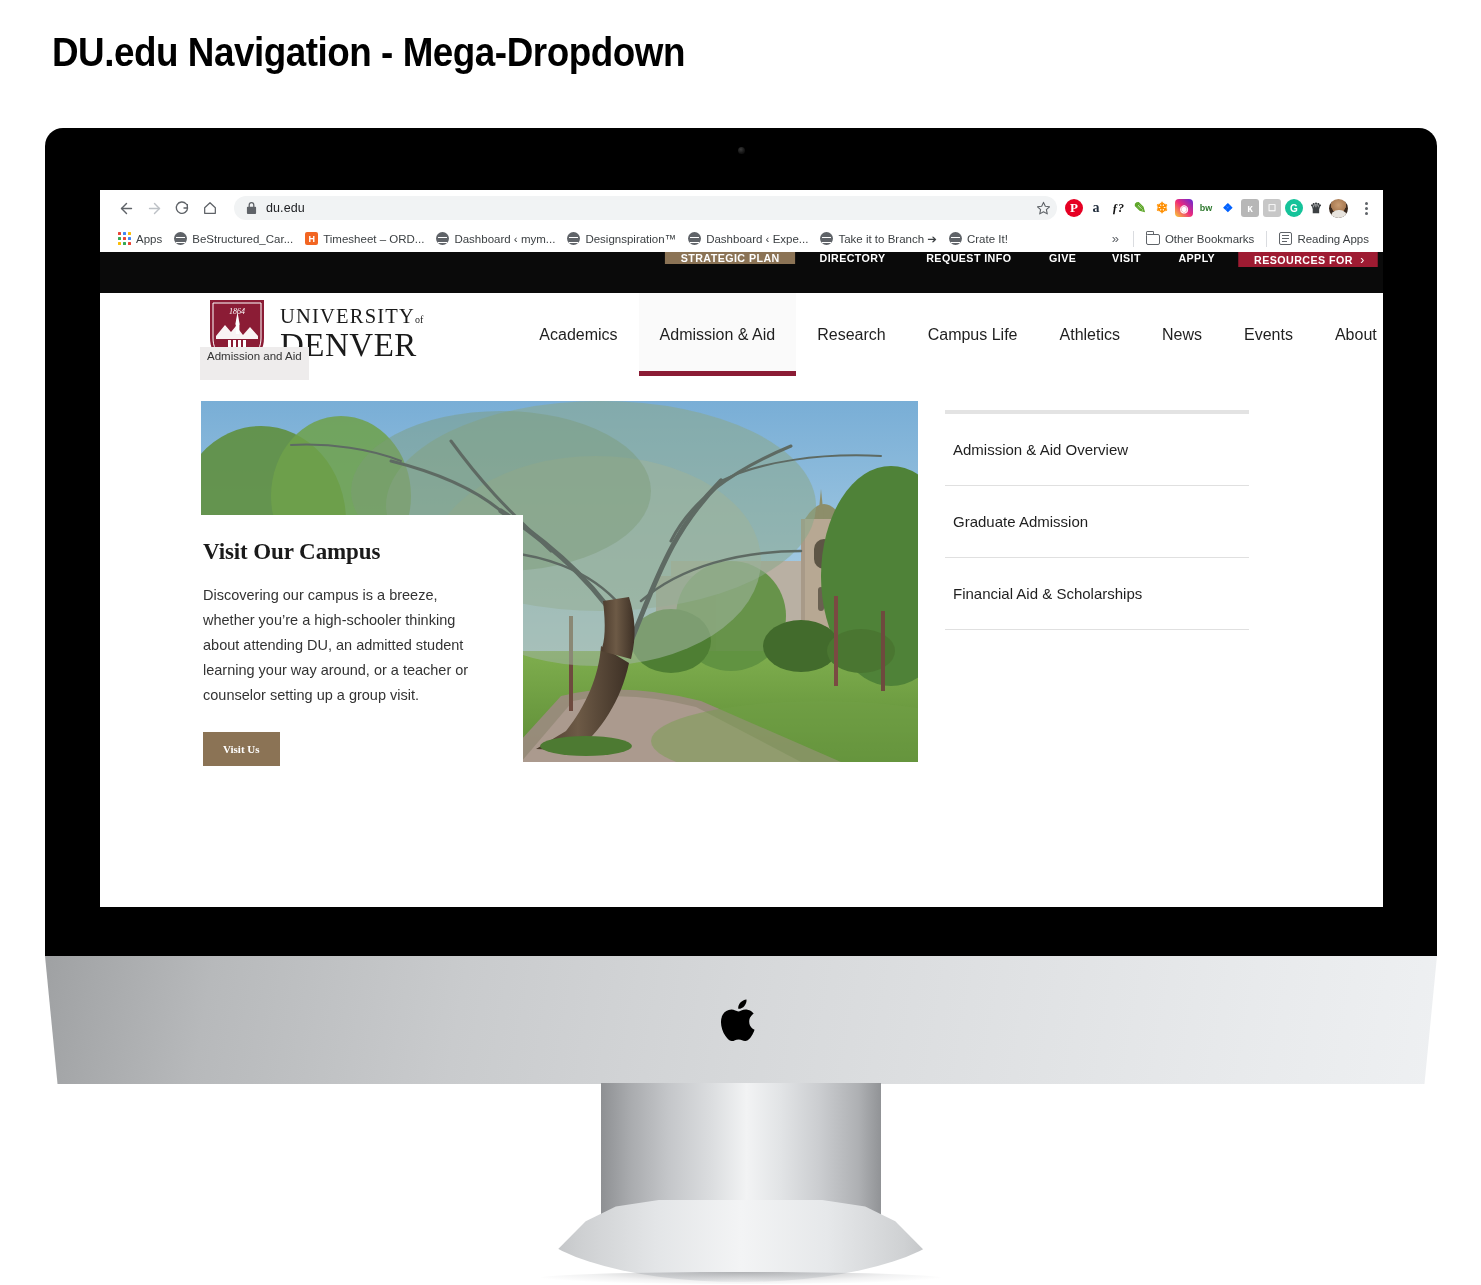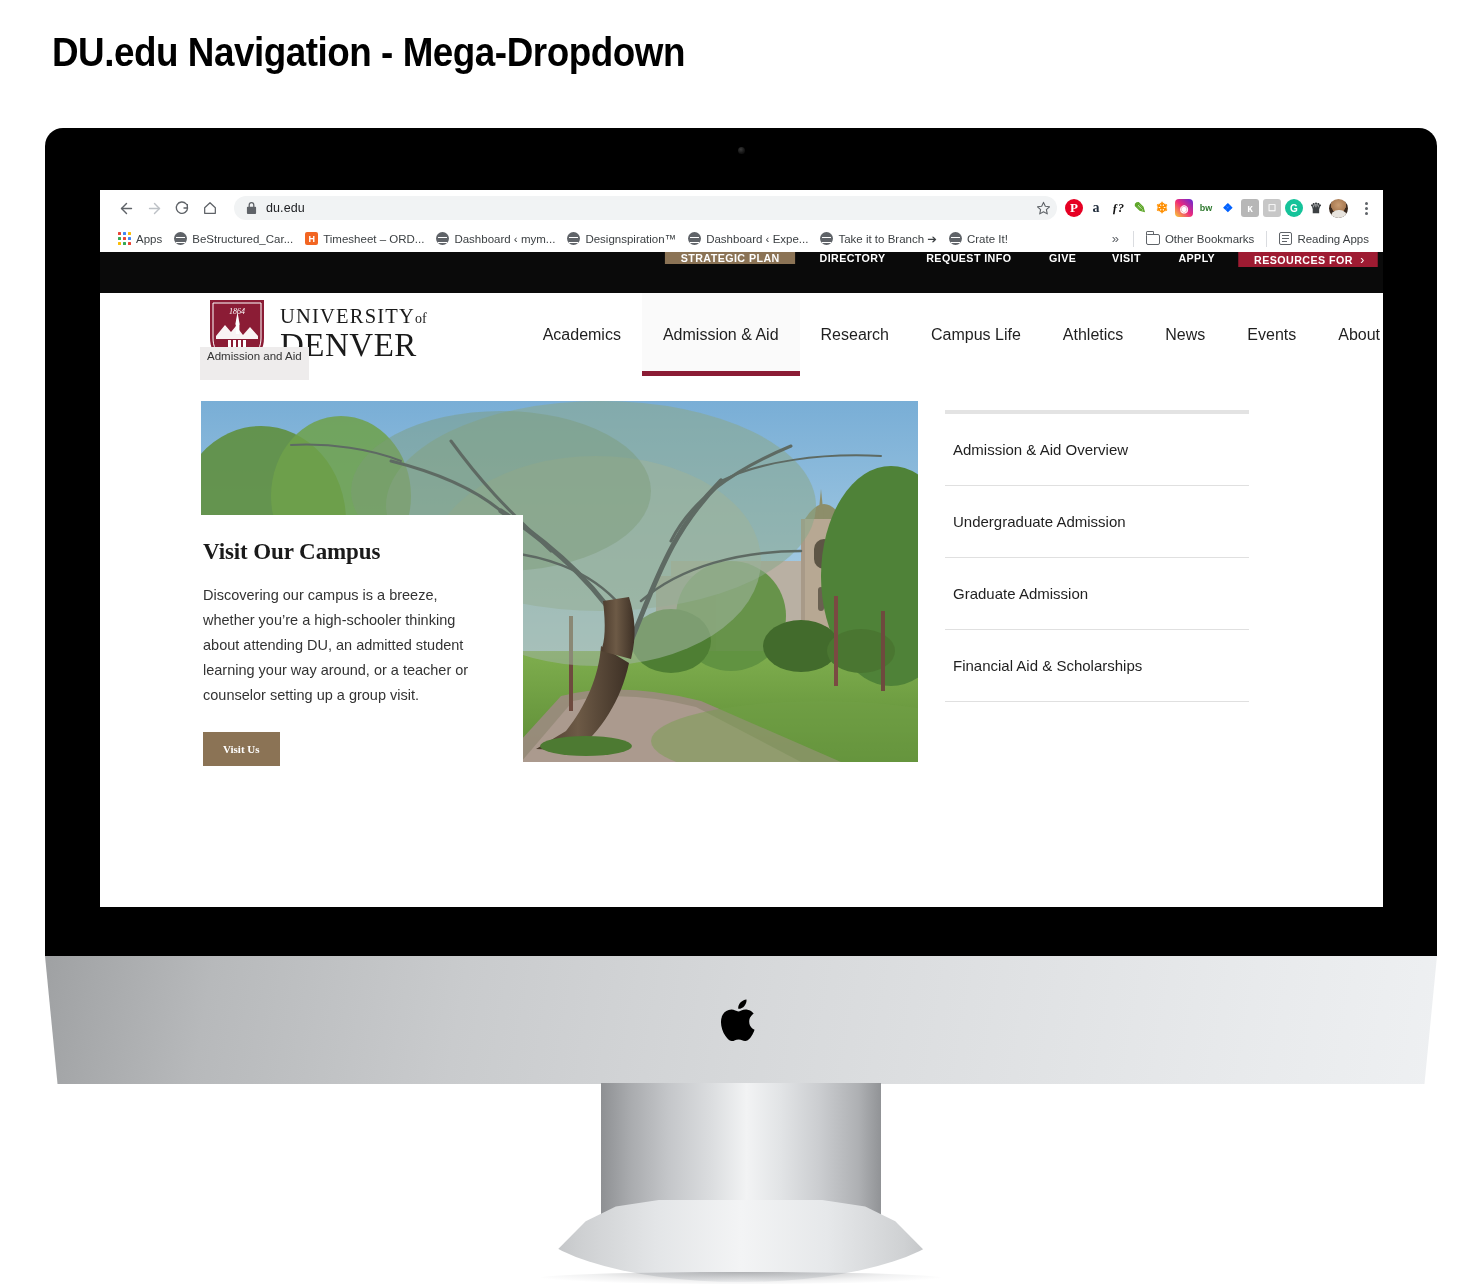--- a/index.html
+++ b/index.html
@@ -251,21 +251,21 @@
     flex: 0 0 auto;
   }
   .crest { width: 58px; height: 74px; flex: 0 0 auto; }
   .wordmark { margin-left: 14px; }
   .wm-top {
     font-family: "Liberation Serif", serif;
     font-size: 20.5px; letter-spacing: 1.2px;
     color: #1a1a1a; line-height: 1;
   }
   .wm-top .of {
-    font-size: 14px; letter-spacing: 0;
+    font-size: 10px; letter-spacing: 0;
     text-transform: lowercase;
   }
   .wm-bot {
     font-family: "Liberation Serif", serif;
     font-size: 33px; font-weight: normal; letter-spacing: 0.5px;
     color: #1a1a1a; line-height: 1.05; margin-top: 1px;
   }
   .nav-links {
     display: flex; align-items: stretch;
     margin-left: 95px;
@@ -656,23 +656,20 @@
               <a class="promo-btn">Visit Us</a>
             </div>
           </div>
 
           <div class="mega-right">
             <div class="menu-top-rule"></div>
             <div class="menu-item">
               <span>Admission &amp; Aid Overview</span>
             </div>
             <div class="menu-item">
-              <span>Undergraduate Admission</span>
-            </div>
-            <div class="menu-item">
               <span>Graduate Admission</span>
             </div>
             <div class="menu-item">
               <span>Financial Aid &amp; Scholarships</span>
             </div>
           </div>
         </div>
 
       </div>
     </div>

